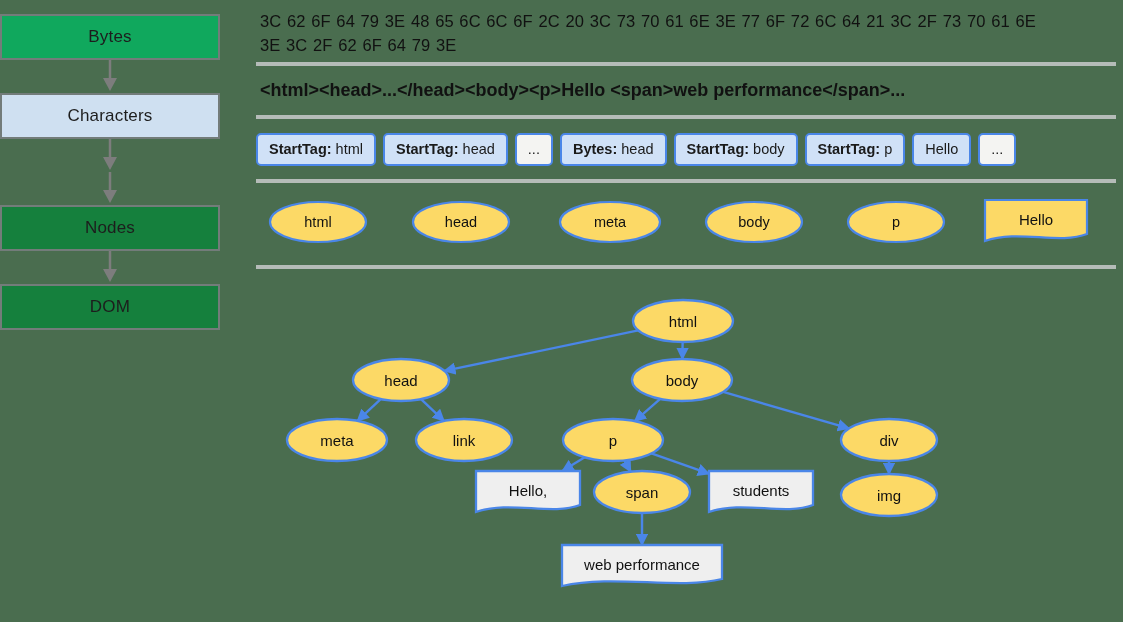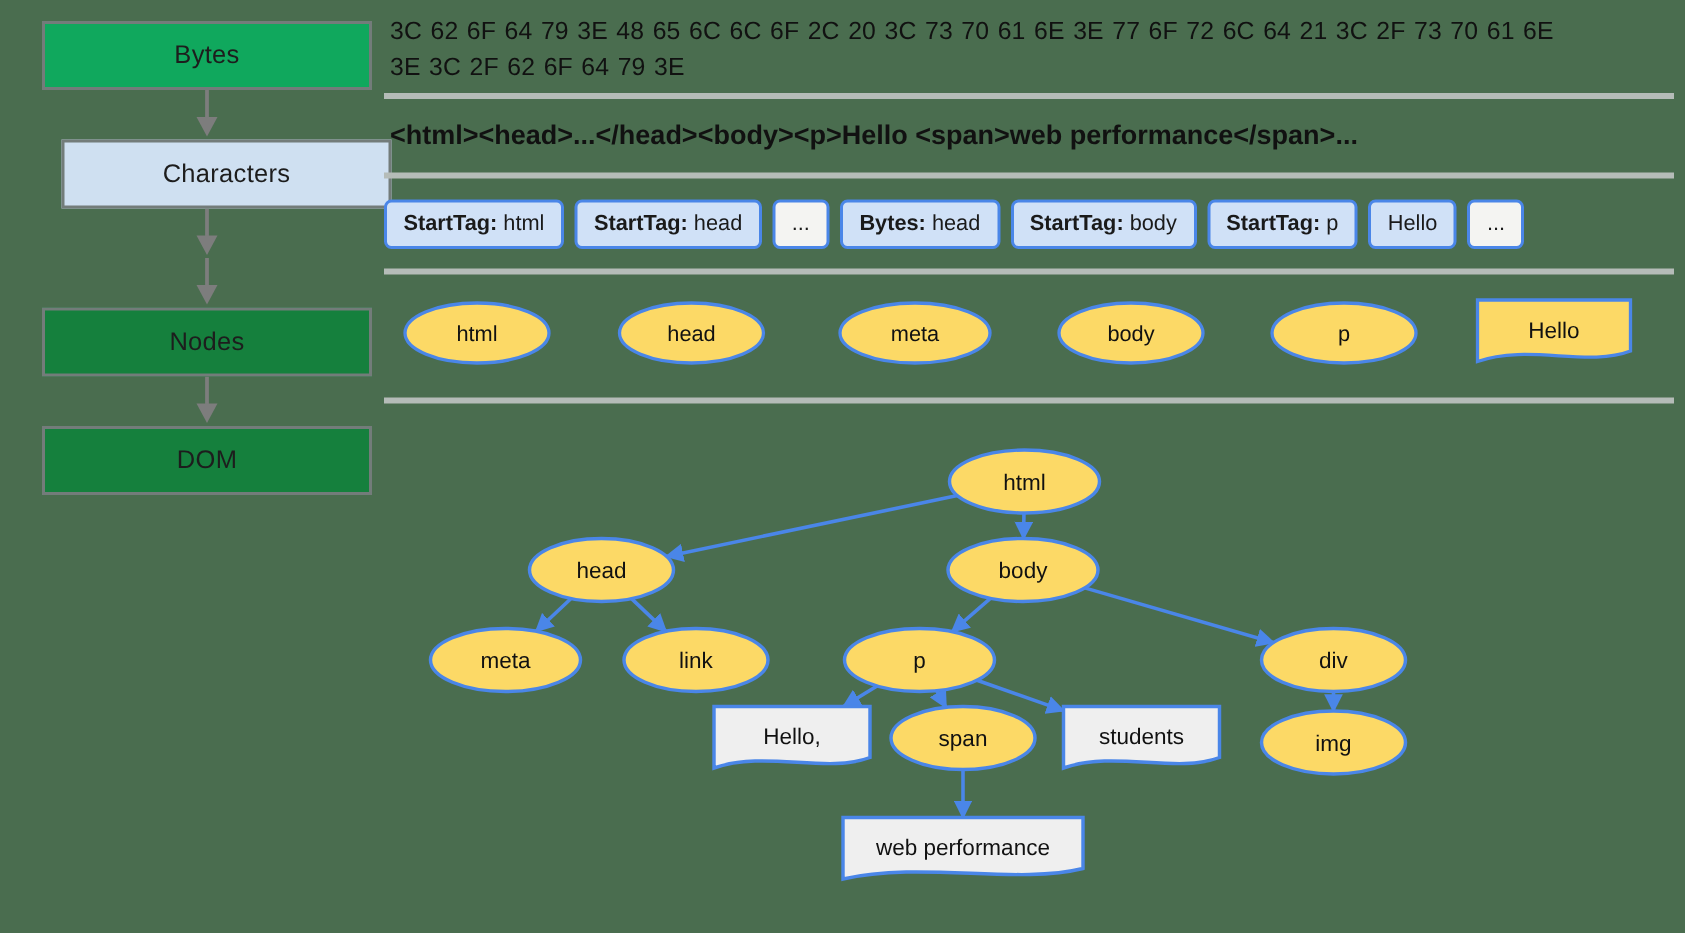--- a/index.html
+++ b/index.html
@@ -11,38 +11,38 @@
     height: 622px;
     background: #4a6d4f;
     font-family: "Liberation Sans", sans-serif;
     overflow: hidden;
     position: relative;
   }
 
   
   #pipeline {
     position: absolute;
-    left: 28px;
+    left: 0;
     top: 14px;
     width: 220px;
   }
   .stage-box {
     width: 220px;
     height: 46px;
     box-sizing: border-box;
     border: 2px solid #737c7a;
     display: flex;
     align-items: center;
     justify-content: center;
     font-size: 17px;
     color: #1d1d1d;
     letter-spacing: .2px;
   }
   .stage-green { background: #10a85d; }
-  .stage-blue  { background: #cfe0f1; margin-left: 13px; }
+  .stage-blue  { background: #cfe0f1; }
   .stage-yellow{ background: #15803d; }
 
   .connector {
     height: 33px;
     width: 220px;
     position: relative;
   }
   .connector svg { position: absolute; left: 0; top: 0; }
 
   

